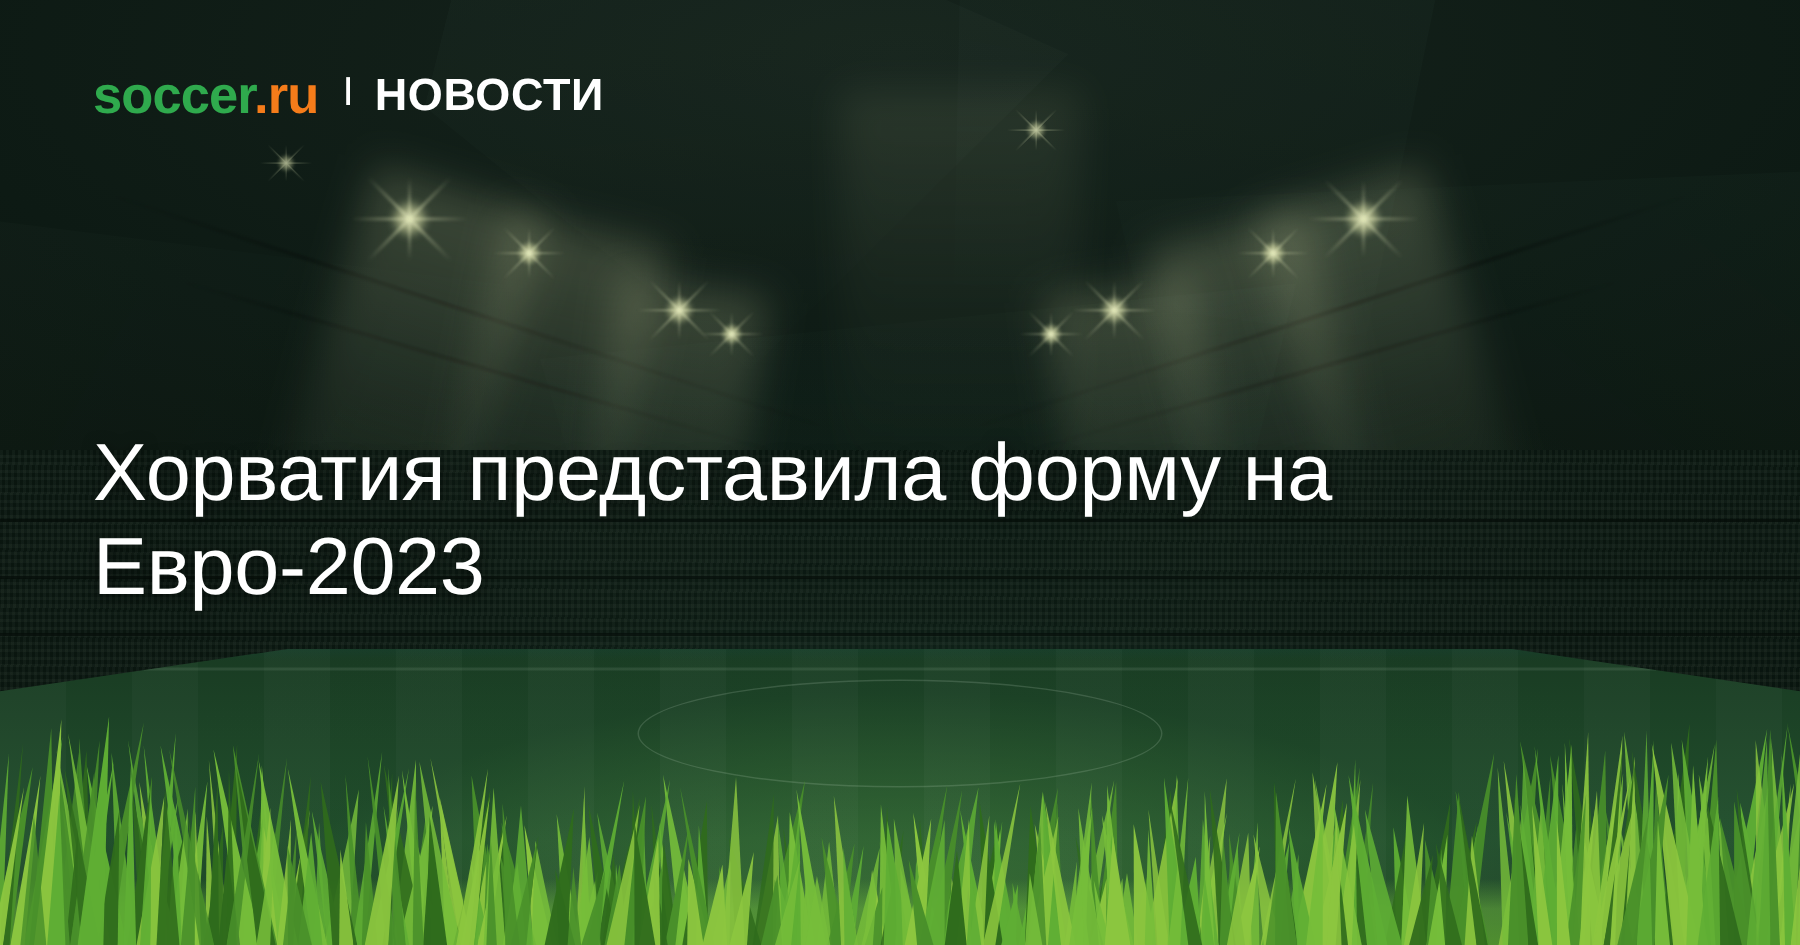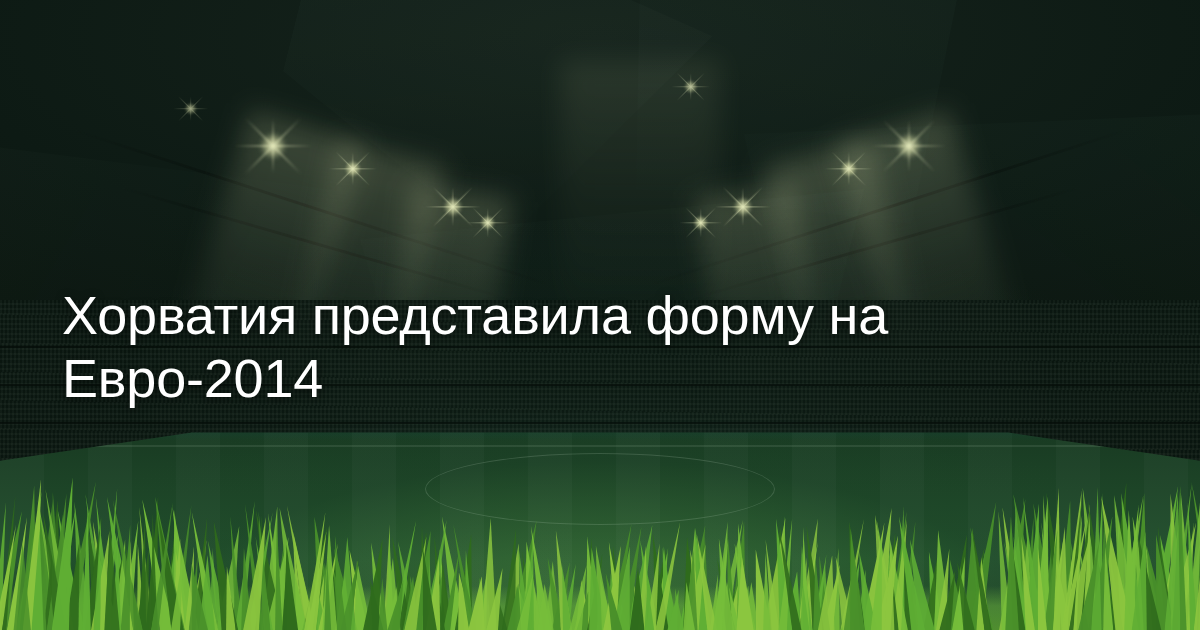--- a/index.html
+++ b/index.html
@@ -689,16 +689,21 @@
       <i class="blade" style="left: 134.117px; width: 10.1392px; height: 139.202px; background: rgb(73, 144, 42); transform: rotate(-10.8828deg); opacity: 0.83;"></i>
       <i class="blade" style="left: 169.726px; width: 9.93246px; height: 82.0058px; background: rgb(118, 189, 58); transform: rotate(5.61828deg); opacity: 0.88;"></i>
       <i class="blade" style="left: 951.021px; width: 12.3642px; height: 80.3693px; background: rgb(118, 189, 58); transform: rotate(5.55054deg); opacity: 0.96;"></i>
       <i class="blade" style="left: 484.894px; width: 12.6035px; height: 68.6759px; background: rgb(140, 198, 63); transform: rotate(9.41145deg); opacity: 0.93;"></i>
       <i class="blade" style="left: 337.373px; width: 10.2068px; height: 101.128px; background: rgb(73, 144, 42); transform: rotate(-4.06819deg); opacity: 0.91;"></i>
       <i class="blade" style="left: 1130.95px; width: 15.8826px; height: 104.684px; background: rgb(95, 174, 52); transform: rotate(3.56676deg); opacity: 0.89;"></i>
       <i class="blade" style="left: 964.397px; width: 12.0353px; height: 75.0687px; background: rgb(47, 107, 28); transform: rotate(-9.77486deg); opacity: 0.86;"></i>
       <i class="blade" style="left: 323.81px; width: 7.53949px; height: 77.9937px; background: rgb(73, 144, 42); transform: rotate(-0.441625deg); opacity: 0.94;"></i>
     </div>
 
-
-  <h1 class="headline">Хорватия представила форму на Евро-2014</h1>
+  <div class="header">
+    <div class="logo"><span style="color: rgb(47, 170, 77);">soccer</span><span class="l-ru" style="color: rgb(245, 124, 26);">.ru</span></div>
+    <span class="sep">I</span>
+    <span class="section">НОВОСТИ</span>
+  </div>
+
+  <h1 class="headline">Хорватия представила форму на Евро-2023</h1>
 
 </div>
 
 </body></html>

